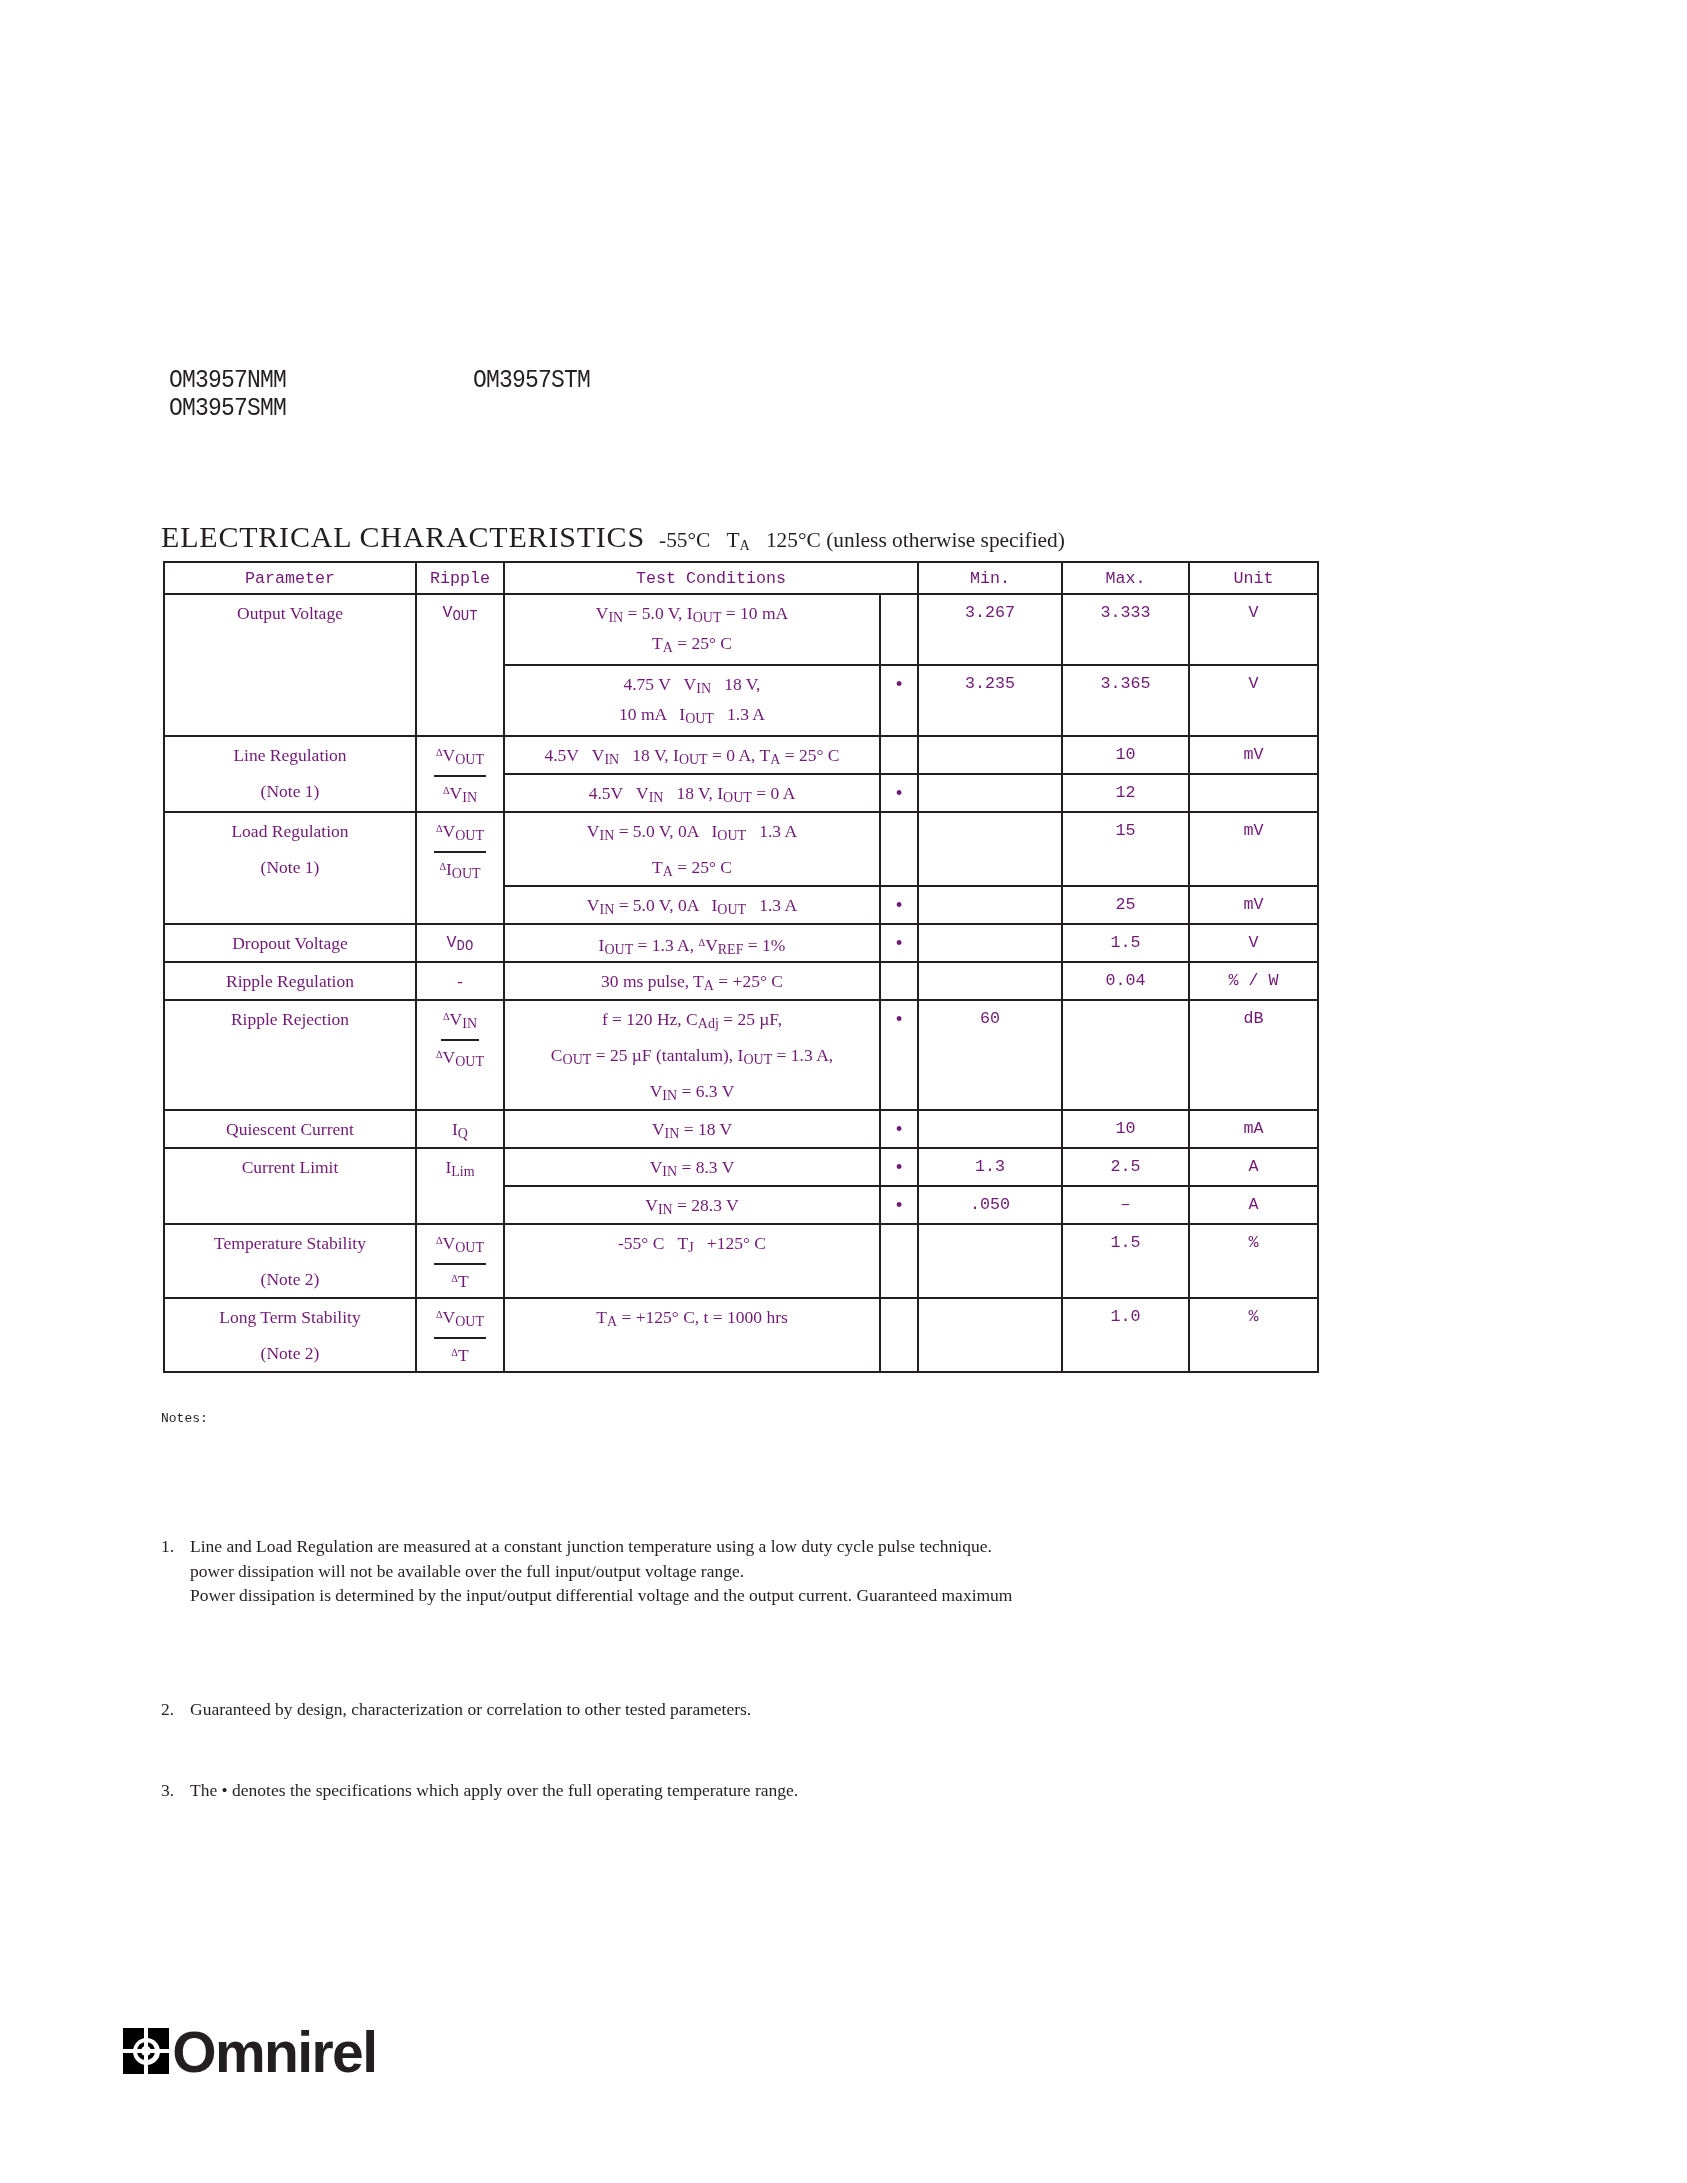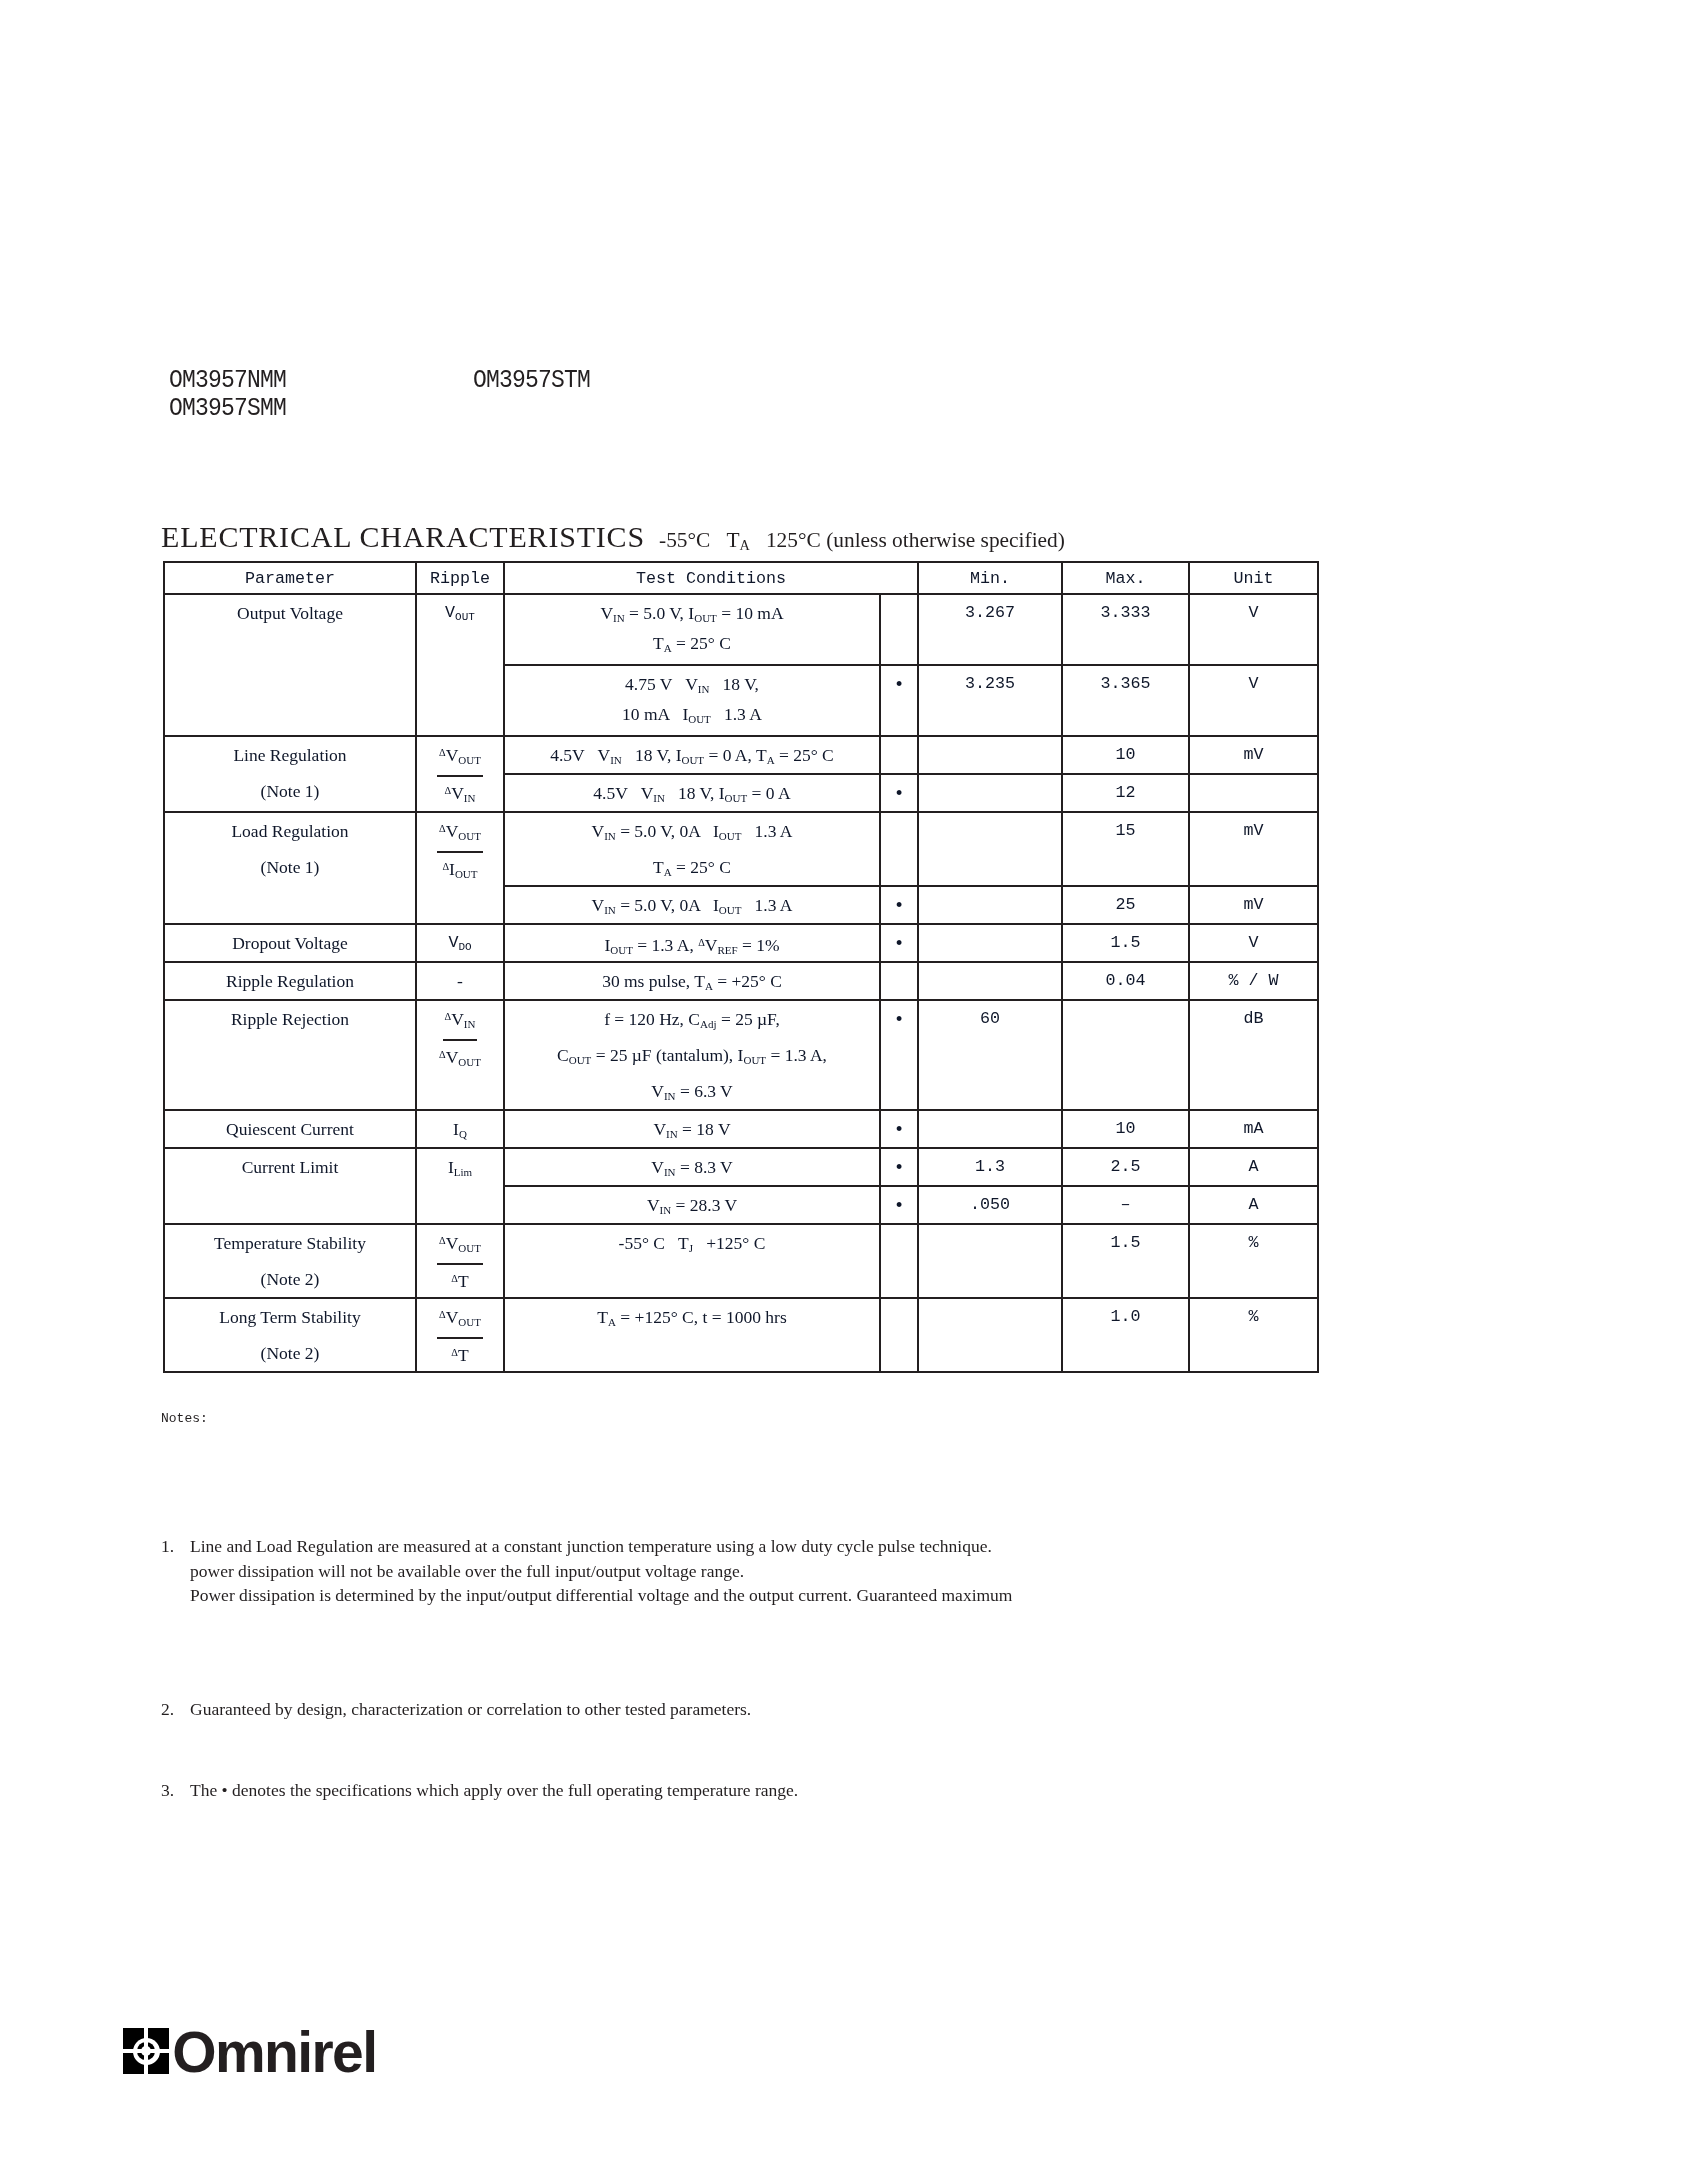--- a/index.html
+++ b/index.html
@@ -9,29 +9,29 @@
   .part { font-family: "Liberation Mono", monospace; font-size: 23px; letter-spacing: -0.8px; transform: scaleY(1.15); transform-origin: left top; }
 
   .title-line { position: absolute; left: 161px; top: 520px; white-space: nowrap; }
   .title-main { font-family: Liberation Serif, serif; font-size: 30px; letter-spacing: 0.8px; }
   .title-cond { font-family: "Liberation Serif", serif; font-size: 21.4px; margin-left: 11px; }
   .title-cond sub { font-size: 14.3px; }
 
   table.ec {
     position: absolute; left: 163px; top: 561px; width: 1154px;
     border-collapse: collapse; table-layout: fixed;
-    font-family: "Liberation Serif", serif; font-size: 17.5px; color: #0f172a; border-radius: 16px;
+    font-family: "Liberation Serif", serif; font-size: 17.5px; color: #701a75; border-radius: 16px;
   }
   table.ec td, table.ec th {
     border: 2.4px solid #231f20; padding: 0; text-align: center; vertical-align: top;
     font-weight: normal;
   }
   table.ec th { font-family: "Liberation Mono", monospace; font-size: 16.7px; height: 30px; vertical-align: middle; }
   .line { height: 36px; line-height: 36px; white-space: nowrap; }
-  sub { font-size: 11px; vertical-align: -3.2px; }
+  sub { font-size: 14px; vertical-align: -3.2px; }
   sup { font-size: 10.3px; vertical-align: 4.8px; }
   .frac-top { display: inline-block; border-bottom: 2.4px solid #231f20; padding: 0 1.6px; line-height: 30px; }
   .bullet { font-size: 20.6px; }
   .mono-v { font-family: "Liberation Mono", monospace; font-size: 16.7px; }
 
   .notes-label { position: absolute; left: 161px; top: 1411px; font-family: "Liberation Mono", monospace; font-size: 13px; }
   .note { position: absolute; left: 161px; font-family: "Liberation Serif", serif; font-size: 17.5px; line-height: 24.6px; }
   .note .num { position: absolute; left: 0; }
   .note .body { margin-left: 29px; white-space: nowrap; }
 

